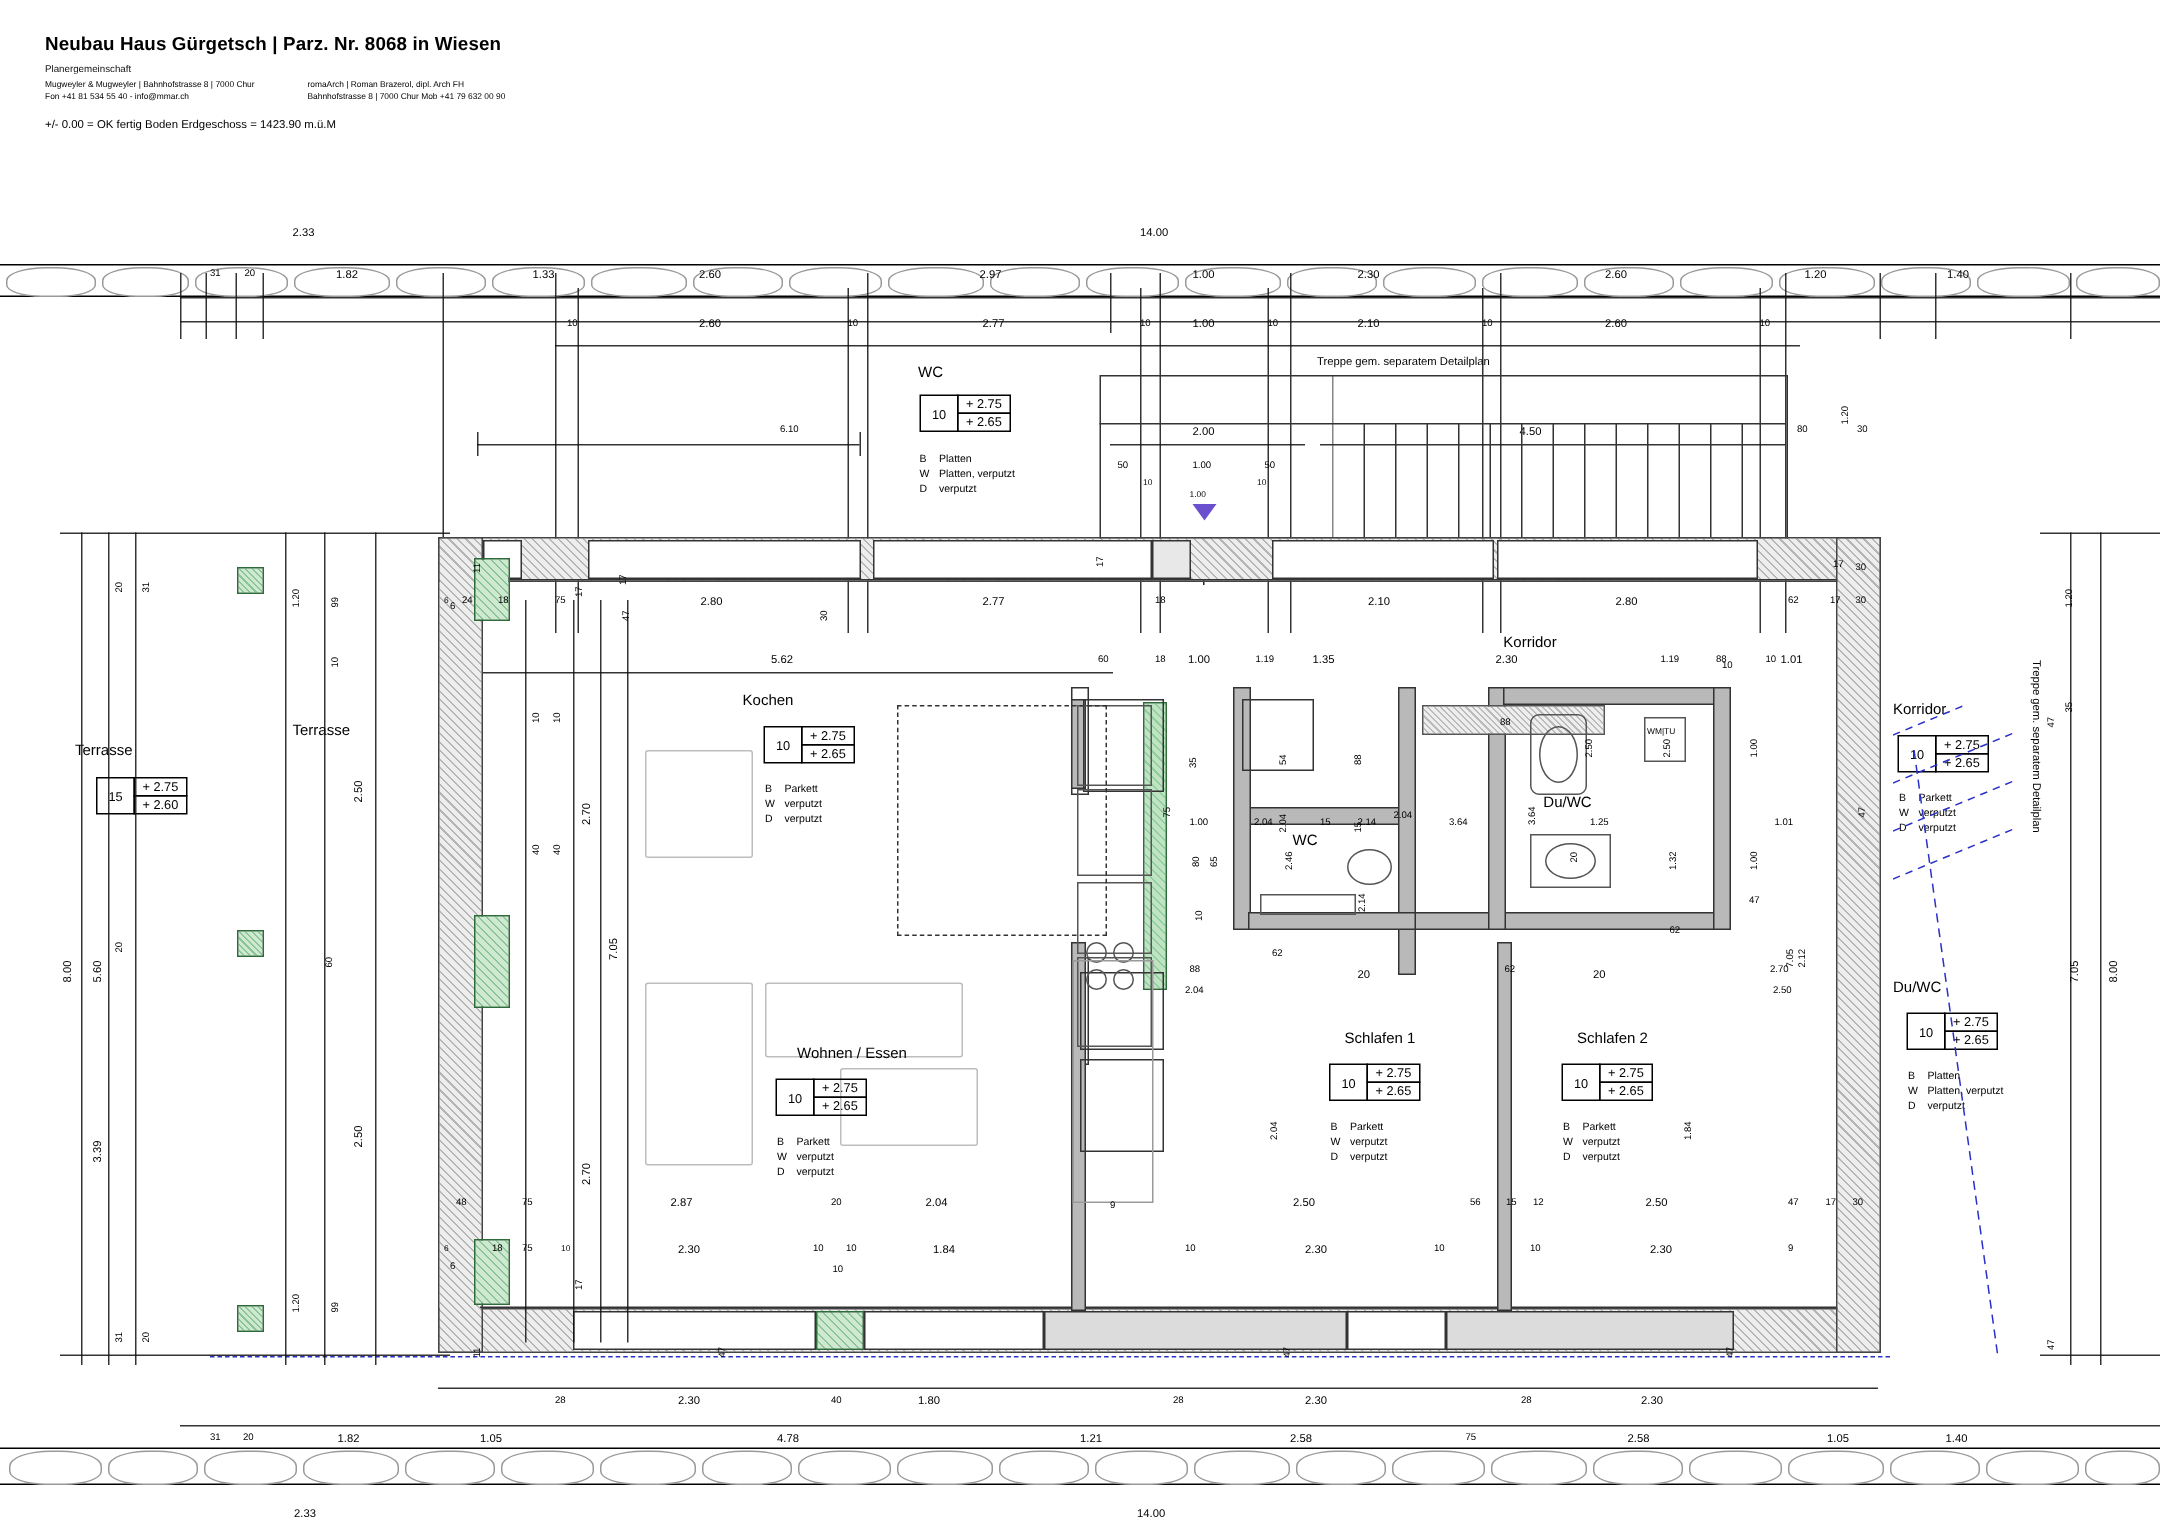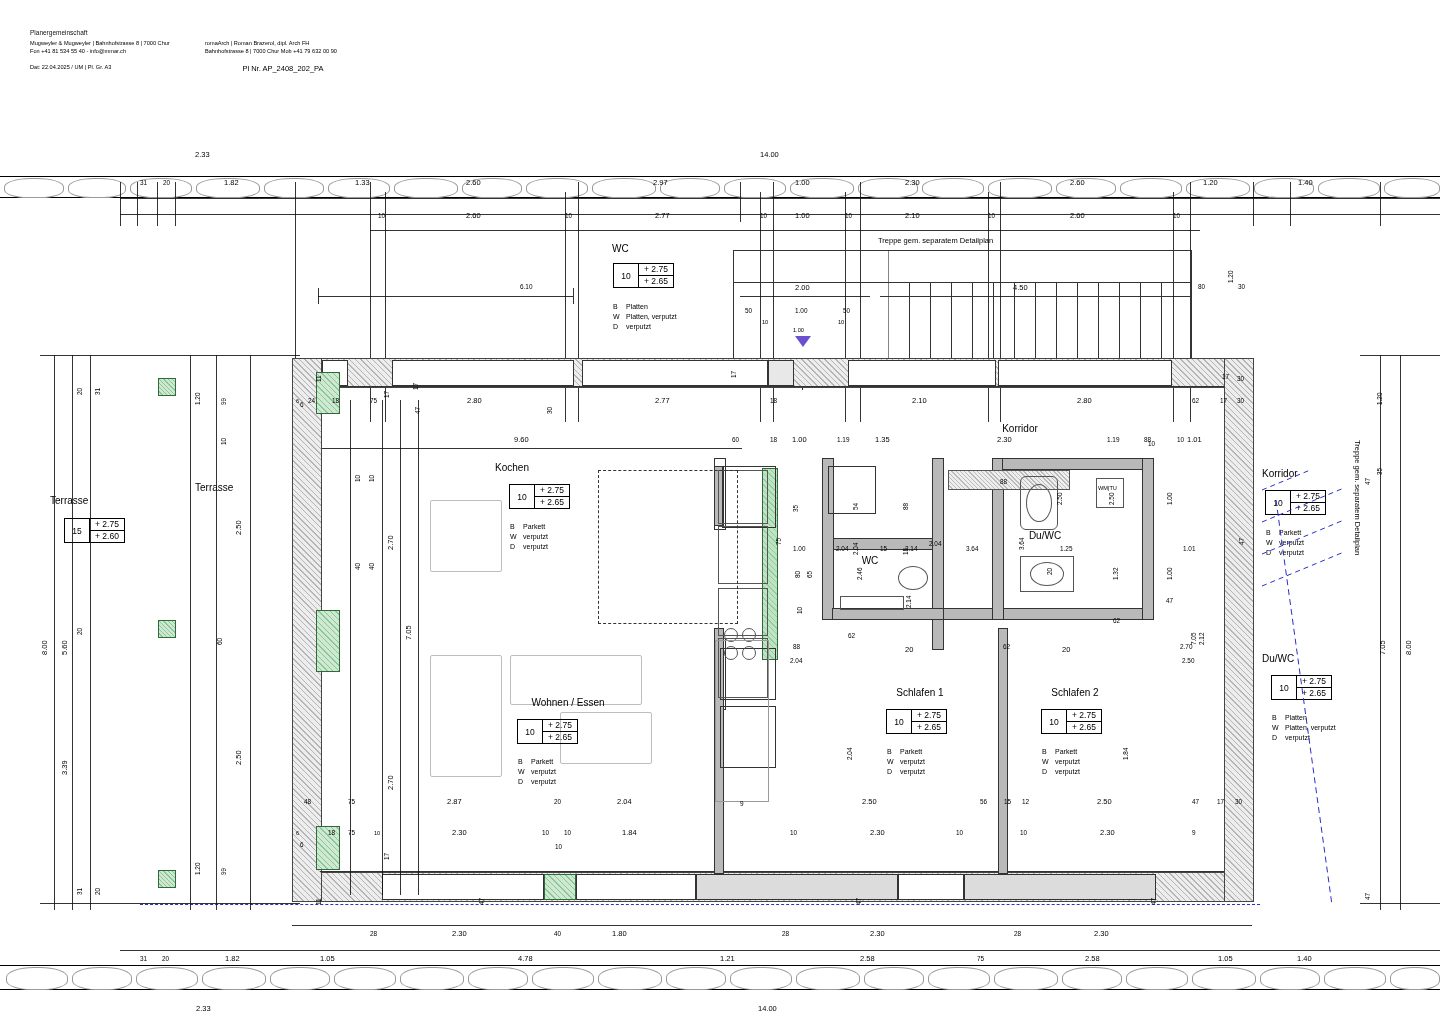--- a/index.html
+++ b/index.html
@@ -51,35 +51,33 @@
   .stone{position:absolute;border:1px solid #9a9a9a;border-radius:45% 45% 40% 40%;background:#fff;}
   .smallsq{position:absolute;border:1px solid #2f6b3a;background:repeating-linear-gradient(45deg,#cfe8d2 0 2px,#8cc596 2px 3px);}
   .circ{position:absolute;border:1px solid #555;border-radius:50%;}
   .rect{position:absolute;border:1px solid #555;}
   .lightrect{position:absolute;border:1px solid #9a9a9a;}
 </style>
 </head>
 <body>
 
 <div class="abs" id="titleblock">
+  <div class="tb-title">Neubau Haus Gürgetsch | Parz. Nr. 8068 in Wiesen</div>
   <div class="tb-sub">Planergemeinschaft</div>
   <div class="tb-firms">
     <div class="col">
       <div>Mugweyler  &amp;  Mugweyler | Bahnhofstrasse 8 | 7000 Chur</div>
       <div>Fon +41 81 534 55 40 - info@mmar.ch</div>
     </div>
     <div class="col">
       <div>romaArch | Roman Brazerol, dipl. Arch FH</div>
       <div>Bahnhofstrasse 8 | 7000 Chur   Mob +41 79 632 00 90</div>
     </div>
   </div>
-  <div class="tb-row3">
-    <div>Dat: 22.04.2025 / UM  |  Pl. Gr. A3</div>
-    <div class="c2">Pl Nr. AP_2408_202_PA</div>
-  </div>
+  <div class="tb-level">+/- 0.00 = OK fertig Boden Erdgeschoss  = 1423.90 m.ü.M</div>
 </div>
 
 <div class="abs" style="left:0;top:176px;width:1440px;height:22px;">
   <div class="ln hline" style="left:0;top:0;width:1440px;"></div>
   <div class="ln hline" style="left:0;top:21px;width:1440px;"></div>
 </div>
 <div class="stonerow" style="left:0;top:177px;width:1440px;height:20px;">
   <div class="stone" style="left:4px;top:1px;width:58px;height:18px;"></div>
   <div class="stone" style="left:68px;top:1px;width:56px;height:18px;"></div>
   <div class="stone" style="left:130px;top:1px;width:60px;height:18px;"></div>
@@ -493,21 +491,21 @@
   <div class="dim sm" style="left:900px;top:5px;">62</div>
   <div class="dim sm" style="left:928px;top:5px;">17</div>
   <div class="dim sm" style="left:945px;top:5px;">30</div>
   <div class="dim sm rot" style="left:122px;top:22px;transform:rotate(-90deg);transform-origin:left top;">47</div>
   <div class="dim sm rot" style="left:254px;top:22px;transform:rotate(-90deg);transform-origin:left top;">30</div>
   <div class="dim sm rot" style="left:120px;top:-2px;transform:rotate(-90deg);transform-origin:left top;">17</div>
 </div>
 
 <div class="abs" style="left:292px;top:432px;width:960px;height:26px;">
   <div class="ln hline thin" style="left:30px;top:16px;width:420px;"></div>
-  <div class="dim" style="left:222px;top:3px;">9.60</div>
+  <div class="dim" style="left:222px;top:3px;">5.62</div>
   <div class="dim sm" style="left:440px;top:4px;">60</div>
   <div class="dim sm" style="left:478px;top:4px;">18</div>
   <div class="dim" style="left:500px;top:3px;">1.00</div>
   <div class="dim sm" style="left:545px;top:4px;">1.19</div>
   <div class="dim" style="left:583px;top:3px;">1.35</div>
   <div class="dim" style="left:705px;top:3px;">2.30</div>
   <div class="dim sm" style="left:815px;top:4px;">1.19</div>
   <div class="dim sm" style="left:852px;top:4px;">88</div>
   <div class="dim sm" style="left:885px;top:4px;">10</div>
   <div class="dim" style="left:895px;top:3px;">1.01</div>

